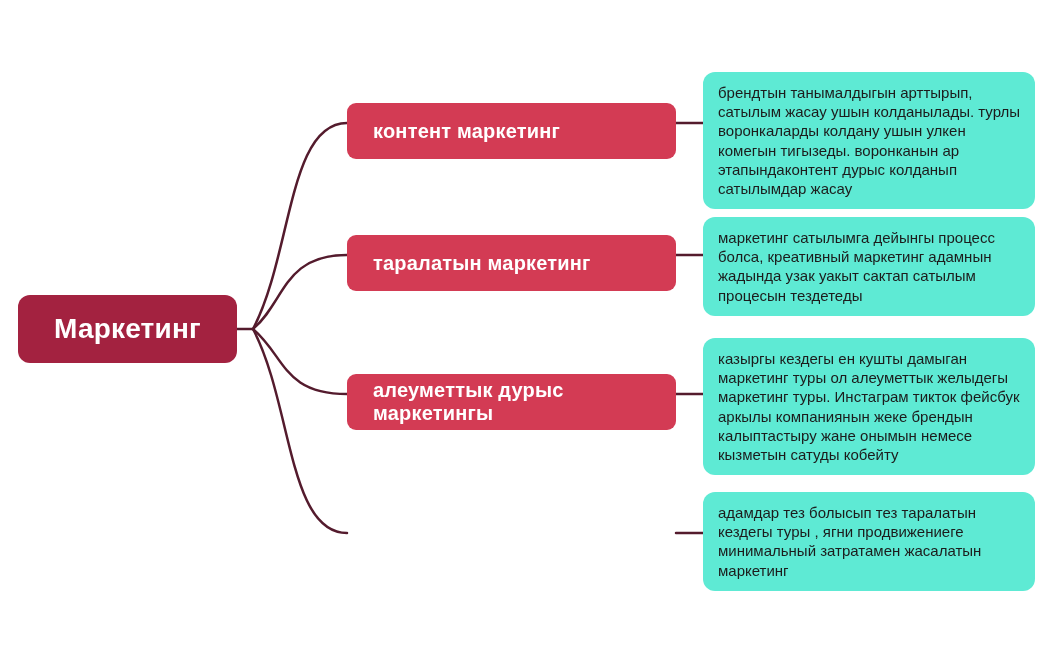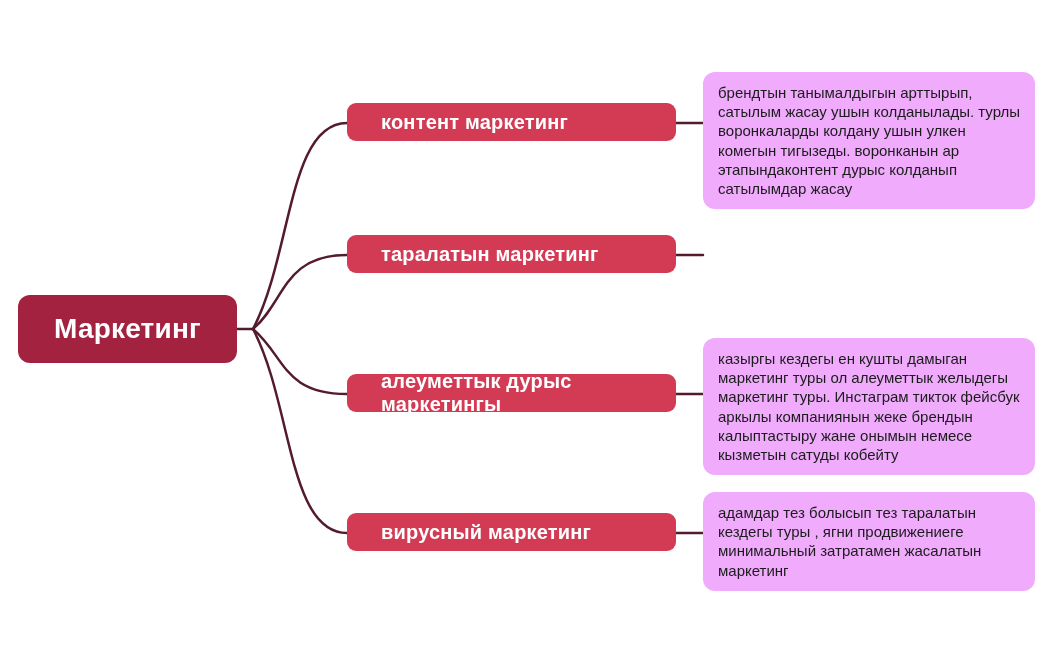--- a/index.html
+++ b/index.html
@@ -38,38 +38,38 @@
     background: #a32240;
     border-radius: 12px;
     justify-content: center;
     font-size: 28px;
     font-weight: 700;
     letter-spacing: 0.2px;
   }
   .branch-node {
     left: 347px;
     width: 329px;
-    height: 38px;
+    height: 56px;
     background: #d33b54;
     border-radius: 9px;
-    padding-left: 34px;
+    padding-left: 26px;
     font-size: 20px;
     font-weight: 700;
     letter-spacing: 0.2px;
   }
   .branch-1 { top: 103px; }
   .branch-2 { top: 235px; }
   .branch-3 { top: 374px; }
   .branch-4 { top: 513px; }
   .note {
     position: absolute;
     box-sizing: border-box;
     left: 703px;
     width: 332px;
-    background: #f0abfc;
+    background: #5eead4;
     border-radius: 12px;
     padding: 11px 15px;
     font-size: 15px;
     line-height: 1.28;
     color: #1c1c1c;
     cursor: pointer;
   }
   .note-1 { top: 72px; }
   .note-2 { top: 217px; }
   .note-3 { top: 338px; }
@@ -93,22 +93,22 @@
   </svg>
 
   <div class="node root-node">Маркетинг</div>
 
   <div class="node branch-node branch-1">контент маркетинг</div>
 
   <div class="node branch-node branch-2">таралатын маркетинг</div>
 
   <div class="node branch-node branch-3">алеуметтык дурыс маркетингы</div>
 
-  <div class="node branch-node branch-4">вирусный маркетинг</div>
 
   <div class="note note-1">брендтын танымалдыгын арттырып, сатылым жасау ушын колданылады. турлы воронкаларды колдану ушын улкен комегын тигызеды. воронканын ар этапындаконтент дурыс колданып сатылымдар жасау</div>
 
+  <div class="note note-2">маркетинг сатылымга дейынгы процесс болса, креативный маркетинг адамнын жадында узак уакыт сактап сатылым процесын тездетеды</div>
 
   <div class="note note-3">казыргы кездегы ен кушты дамыган маркетинг туры ол алеуметтык желыдегы маркетинг туры. Инстаграм тикток фейсбук аркылы компаниянын жеке брендын калыптастыру жане онымын немесе кызметын сатуды кобейту</div>
 
   <div class="note note-4">адамдар тез болысып тез таралатын кездегы туры , ягни продвижениеге минимальный затратамен жасалатын маркетинг</div>
 
 </div>
 
 </body></html>

